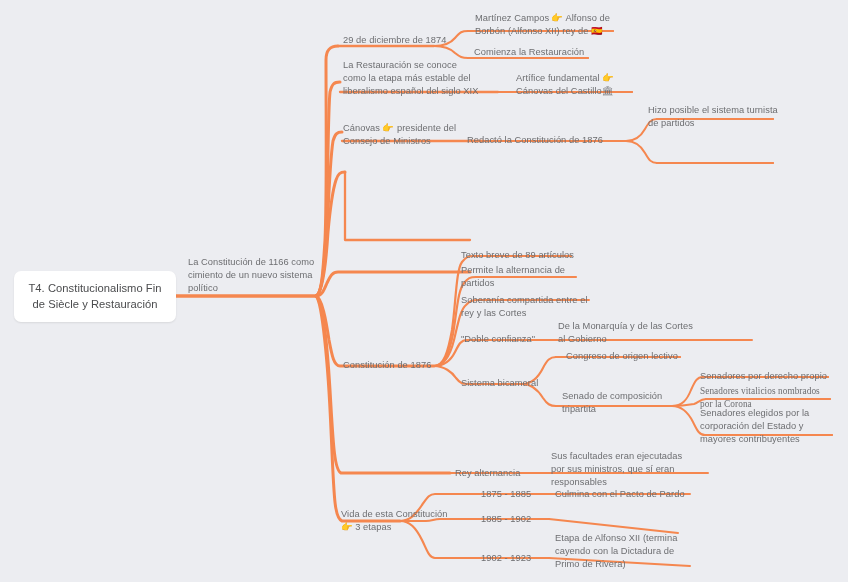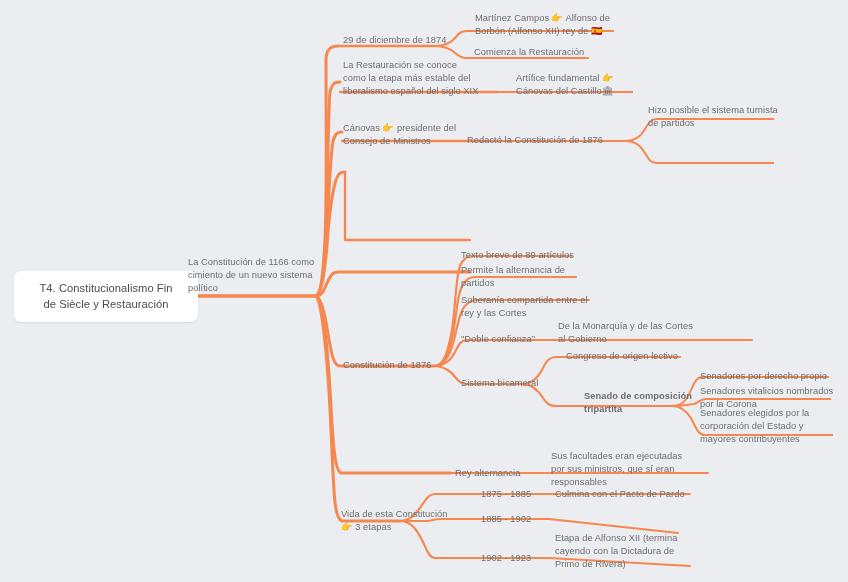--- a/index.html
+++ b/index.html
@@ -133,21 +133,21 @@
       <path d="M657,163 L773,163" stroke-width="2.0"></path>
 
       <path d="M703,377 L828,377" stroke-width="2.0"></path>
       <path d="M706,399 L830,399" stroke-width="2.0"></path>
       <path d="M705,435 L832,435" stroke-width="2.0"></path>
 
       <path d="M556,357 L680,357" stroke-width="2.0"></path>
     </g>
   </svg>
 
-  <div class="node root" style="left:14px; top:271px; width:184px;">T4. Constitucionalismo Fin
+  <div class="node root" style="left:14px; top:271px; width:162px;">T4. Constitucionalismo Fin
 de Siècle y Restauración</div>
 
   <div class="node" style="left:188px; top:256px; width:128px;">La Constitución de 1166 como
 cimiento de un nuevo sistema
 político</div>
 
   <div class="node" style="left:343px; top:34px; width:120px;">29 de diciembre de 1874</div>
 
   <div class="node" style="left:475px; top:12px; width:140px;">Martínez Campos 👉 Alfonso de
 Borbón (Alfonso XII) rey de 🇪🇸</div>
@@ -183,26 +183,26 @@
 
   <div class="node" style="left:461px; top:333px; width:96px;">"Doble confianza"</div>
 
   <div class="node" style="left:558px; top:320px; width:150px;">De la Monarquía y de las Cortes
 al Gobierno</div>
 
   <div class="node" style="left:461px; top:377px; width:100px;">Sistema bicameral</div>
 
   <div class="node" style="left:566px; top:350px; width:140px;">Congreso de origen lectivo</div>
 
-  <div class="node" style="left:584px; top:390px; width:120px;font-weight:bold;">Senado de composición
+  <div class="node" style="left:562px; top:390px; width:120px;">Senado de composición
 tripartita</div>
 
   <div class="node" style="left:700px; top:370px; width:140px;">Senadores por derecho propio</div>
 
-  <div class="node" style="left:700px; top:385px; width:136px;">Senadores vitalicios nombrados
+  <div class="node" style="left:700px; top:385px; width:136px;font-family:Liberation Serif, serif;">Senadores vitalicios nombrados
 por la Corona</div>
 
   <div class="node" style="left:700px; top:407px; width:136px;">Senadores elegidos por la
 corporación del Estado y
 mayores contribuyentes</div>
 
   <div class="node" style="left:455px; top:467px; width:92px;">Rey alternancia</div>
 
   <div class="node" style="left:551px; top:450px; width:140px;">Sus facultades eran ejecutadas
 por sus ministros, que sí eran

